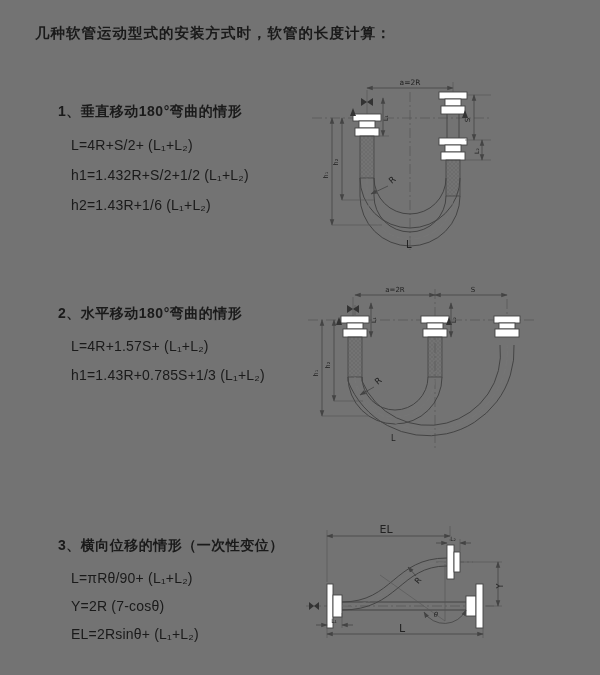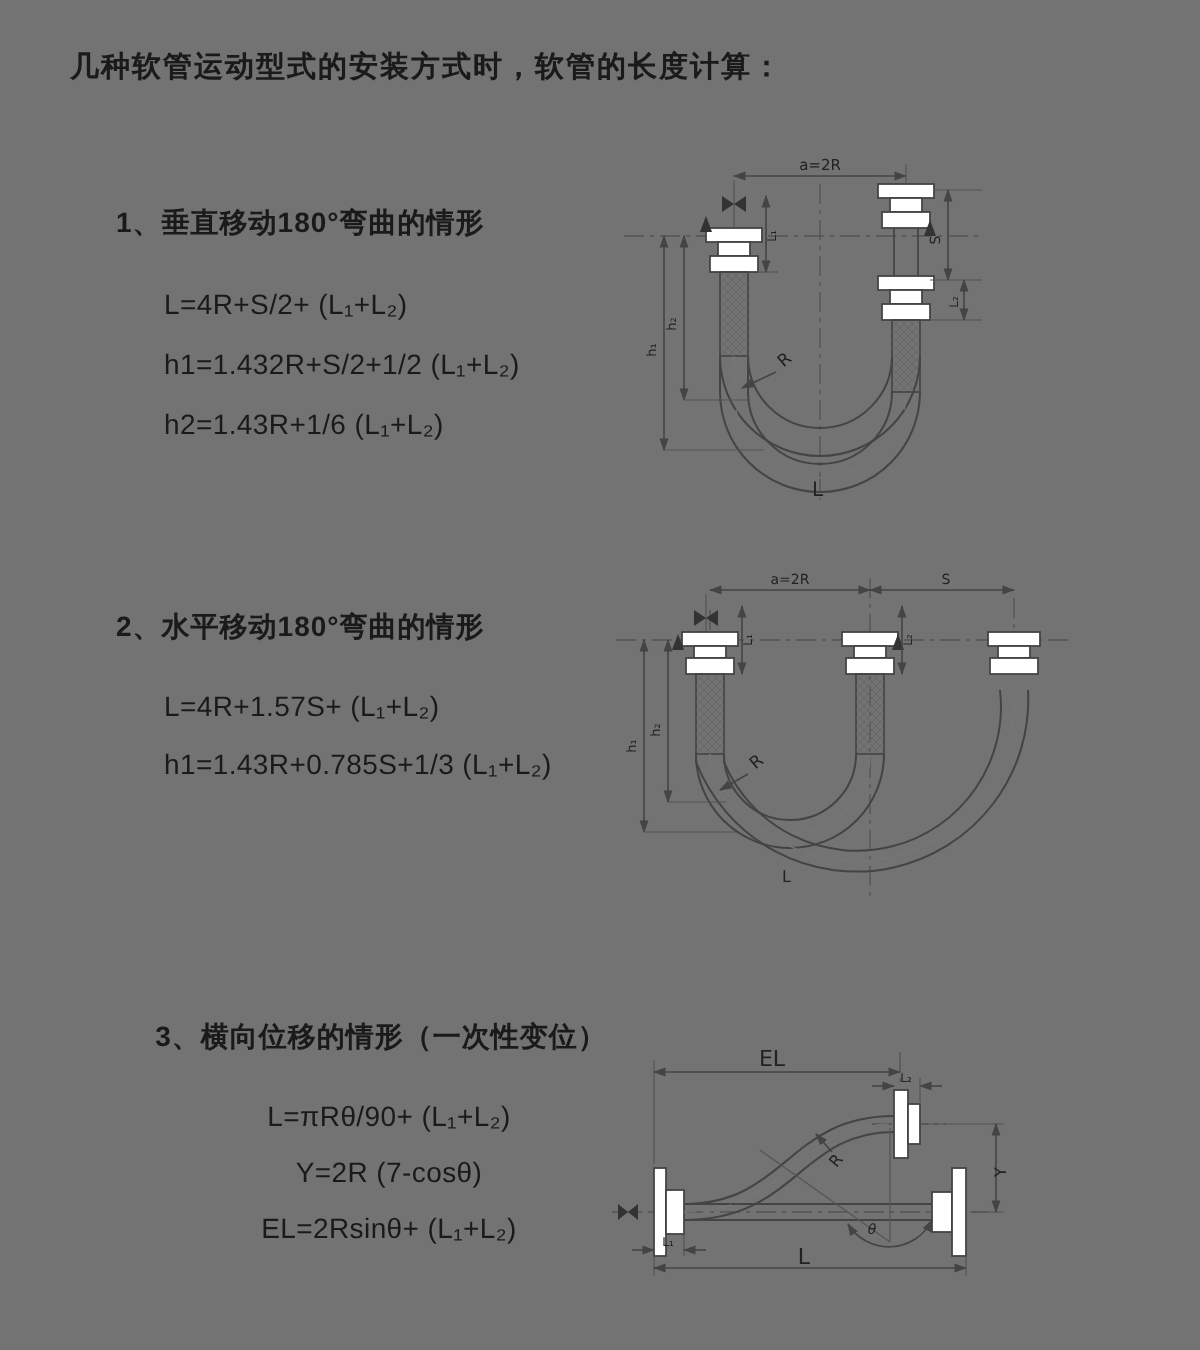--- a/index.html
+++ b/index.html
@@ -2,21 +2,21 @@
 <html><head>
 <meta charset="utf-8">
 <style>
   html,body{margin:0;padding:0;background:#fff;}
   .page{position:relative;width:600px;height:675px;background:#737373;overflow:hidden;
         font-family:"Liberation Sans","DejaVu Sans",sans-serif;color:#1a1a1a;}
   .doc-title{position:absolute;left:35px;top:24px;font-size:14.5px;font-weight:bold;
         letter-spacing:1px;white-space:nowrap;}
   .sec{position:absolute;left:48px;width:275px;}
   .sec-heading{font-size:14px;font-weight:bold;letter-spacing:0.5px;margin:0 0 9px 10px;white-space:nowrap;}
-  .formulas{margin:16px;padding-left:18px;}
+  .formulas{margin:5px;padding-left:18px;}
   .formula{font-size:14px;line-height:30px;white-space:nowrap;letter-spacing:0.2px;}
   .sec2 .formula{line-height:29px;}
   .sec3 .formula{line-height:28px;}
   .fig{position:absolute;}
   svg{display:block;}
   svg text{fill:#222;font-family:"DejaVu Sans","Liberation Sans",sans-serif;}
   .ln{stroke:#444;stroke-width:0.9;fill:none;}
   .plate{stroke:#444;stroke-width:0.9;fill:#ffffff;}
   .braid{stroke:#444;stroke-width:0.8;}
   .hose{stroke:#444;stroke-width:1;fill:none;}
@@ -235,21 +235,21 @@
 
       <g>
         <text x="74" y="100" font-size="8.5" transform="rotate(-40 74 100)" text-anchor="middle">R</text>
         <line class="dim" x1="68" y1="104" x2="54" y2="112" marker-end="url(#ar2)"></line>
       </g>
 
       <text x="85" y="158" font-size="8">L</text>
     </svg>
   </div>
 
-  <div class="sec sec3" style="top:510px;text-align:center;">
+  <div class="sec sec3" style="top:537px;">
     <div class="sec-heading">3、横向位移的情形（一次性变位）</div>
     <div class="formulas">
       <div class="formula">L=πRθ/90+ (L₁+L₂)</div>
       <div class="formula">Y=2R (7-cosθ)</div>
       <div class="formula">EL=2Rsinθ+ (L₁+L₂)</div>
     </div>
   </div>
 
   <div class="fig" style="left:298px;top:520px;">
     <svg width="300" height="158" viewBox="0 0 300 158">

